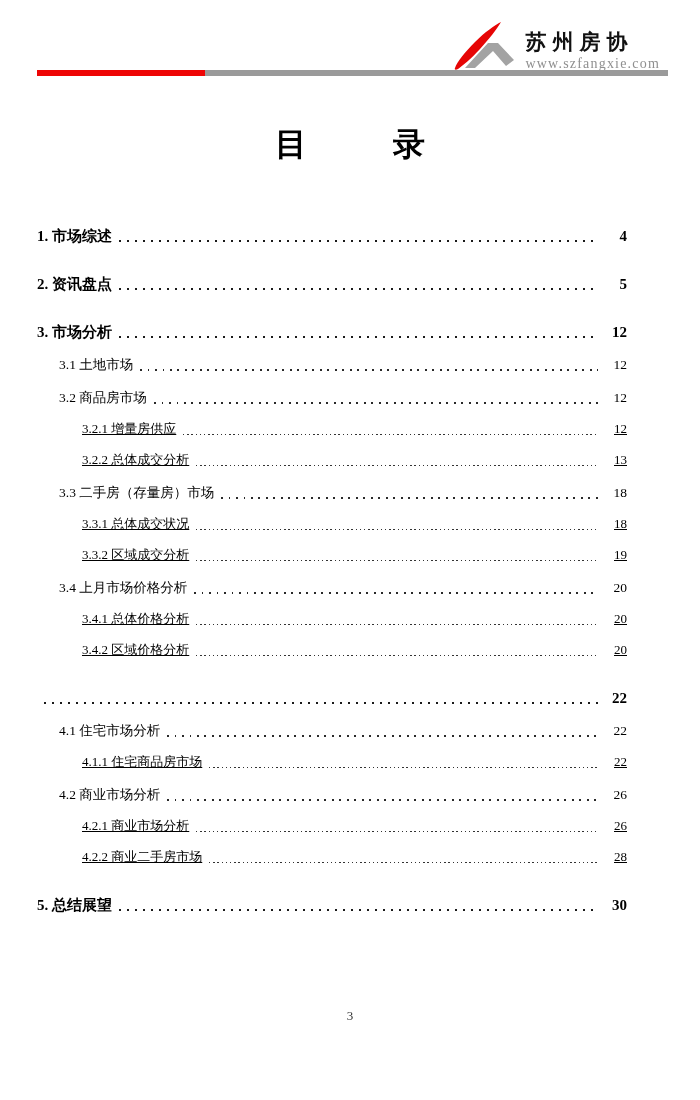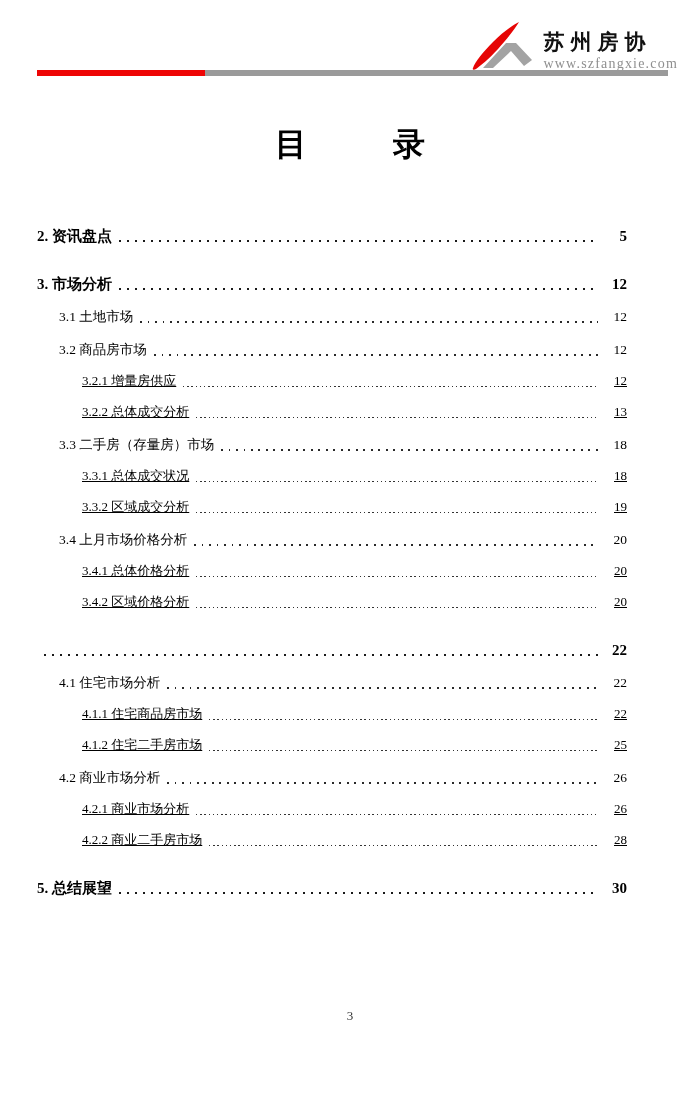--- a/index.html
+++ b/index.html
@@ -13,21 +13,21 @@
     width: 700px;
     height: 1100px;
     background: #ffffff;
     overflow: hidden;
   }
 
   
   .logo {
     position: absolute;
     top: 22px;
-    right: 22px;
+    right: 40px;
     display: flex;
     align-items: flex-start;
     gap: 6px;
   }
   .logo-mark { width: 66px; height: 48px; }
   .logo-text-wrap { display: flex; flex-direction: column; align-items: flex-start; padding-top: 8px; }
   .logo-title {
     font-family: "Liberation Sans", "DejaVu Sans", sans-serif;
     font-size: 21px;
     font-weight: bold;
@@ -144,20 +144,25 @@
     <div class="rule-gray" style="background: rgb(154, 154, 154);"></div>
   </div>
 
   <h1 class="doc-title">
     <span>目</span>
     <span>录</span>
   </h1>
 
   <div class="toc" id="toc">
       <div class="toc-row lvl1">
+      <span class="toc-label">1. 市场综述</span>
+      <span class="toc-dots"></span>
+      <span class="toc-page">4</span>
+    </div>
+      <div class="toc-row lvl1">
       <span class="toc-label">2. 资讯盘点</span>
       <span class="toc-dots"></span>
       <span class="toc-page">5</span>
     </div>
       <div class="toc-row lvl1">
       <span class="toc-label">3. 市场分析</span>
       <span class="toc-dots"></span>
       <span class="toc-page">12</span>
     </div>
       <div class="toc-row lvl2">
@@ -217,25 +222,20 @@
       <div class="toc-row lvl2">
       <span class="toc-label">4.1 住宅市场分析</span>
       <span class="toc-dots"></span>
       <span class="toc-page">22</span>
     </div>
       <div class="toc-row lvl3">
       <span class="toc-label">4.1.1 住宅商品房市场</span>
       <span class="toc-dots"></span>
       <span class="toc-page">22</span>
     </div>
-      <div class="toc-row lvl3">
-      <span class="toc-label">4.1.2 住宅二手房市场</span>
-      <span class="toc-dots"></span>
-      <span class="toc-page">25</span>
-    </div>
       <div class="toc-row lvl2">
       <span class="toc-label">4.2 商业市场分析</span>
       <span class="toc-dots"></span>
       <span class="toc-page">26</span>
     </div>
       <div class="toc-row lvl3">
       <span class="toc-label">4.2.1 商业市场分析</span>
       <span class="toc-dots"></span>
       <span class="toc-page">26</span>
     </div>

